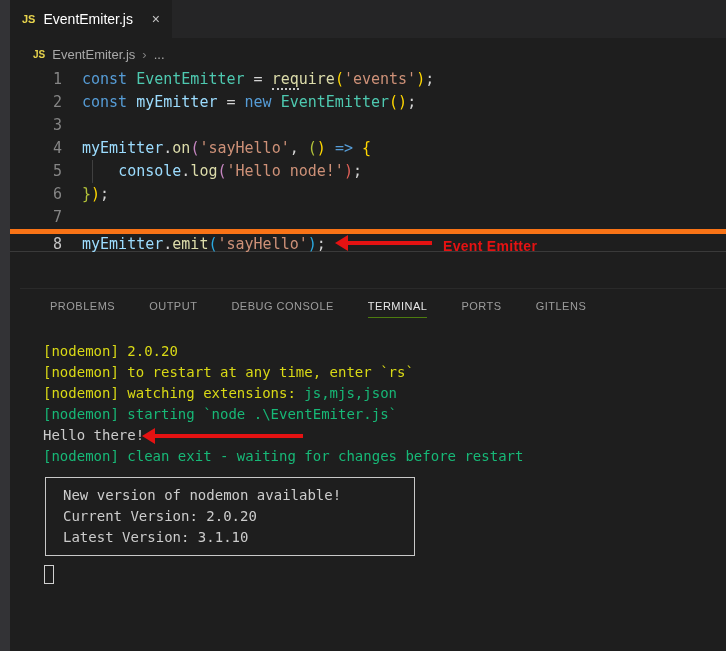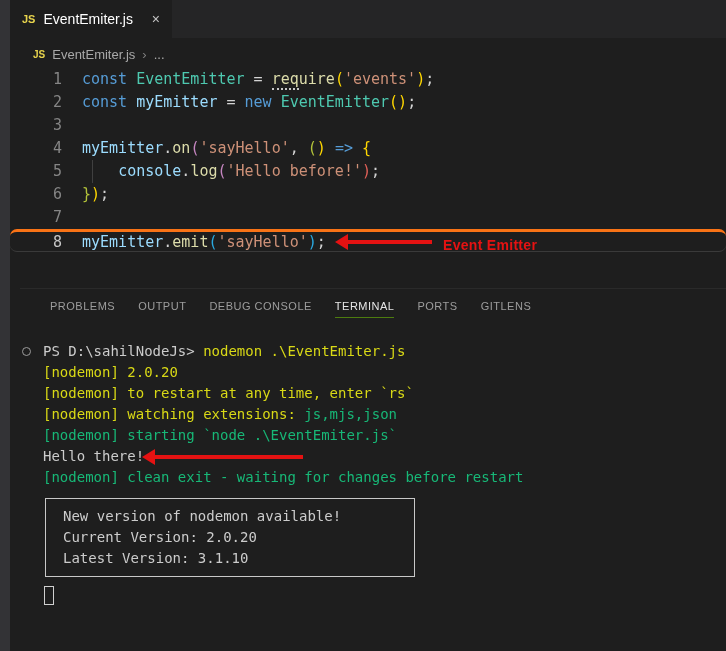--- a/index.html
+++ b/index.html
@@ -19,21 +19,21 @@
   
   .breadcrumb { height:24px; margin-top:4px; display:flex; align-items:center; gap:7px; padding-left:23px;
                 color:#a9a9a9; font-family:"Liberation Sans",sans-serif; font-size:13px; }
   .breadcrumb .js-badge { font-size:10px; }
   .crumb { cursor:pointer; }
   .crumb-sep { color:#808080; }
 
   
   .editor { margin-top:2px; font-family:"DejaVu Sans Mono","Liberation Mono",monospace; font-size:15px; }
   .code-row { position:relative; height:23px; line-height:23px; white-space:pre; }
-  .code-row.active { border-top:3px solid #f97316; border-bottom:1px solid #3a3a3a; line-height:21px;border-radius:7px; }
+  .code-row.active { border-top:5px solid #f97316; border-bottom:1px solid #3a3a3a; line-height:21px; }
   .gutter { display:inline-block; width:52px; text-align:right; color:#858585; }
   .code-row.active .gutter { color:#c6c6c6; }
   .code { margin-left:20px; }
   .indent-guide { position:absolute; left:82px; top:0; bottom:0; width:1px; background:#404040; }
 
   .c-kw  { color:#569cd6; }
   .c-cls { color:#4ec9b0; }
   .c-var { color:#9cdcfe; }
   .c-fn  { color:#dcdcaa; }
   .c-req { color:#dcdcaa; border-bottom:2px dotted #c8c8c8; }
@@ -47,21 +47,21 @@
 
   
   .arrow { position:absolute; top:50%; transform:translateY(-50%); height:4px; background:#e51212; }
   .arrow::before { content:""; position:absolute; left:-13px; top:50%; transform:translateY(-50%);
                    border:8px solid transparent; border-left:0; border-right:13px solid #e51212; }
   .arrow-label { position:absolute; top:8px; bottom:0; display:flex; align-items:center; color:#e51212;
                  font-family:"Liberation Sans",sans-serif; font-weight:bold; font-size:14px; letter-spacing:0.3px; }
 
   
   .panel { position:absolute; top:288px; left:10px; right:0; bottom:0; border-top:1px solid #2a2a2a; }
-  .panel-tabs { display:flex; gap:23px; padding:11px 0 0 30px; font-family:"Liberation Sans",sans-serif;
+  .panel-tabs { display:flex; gap:34px; padding:11px 0 0 30px; font-family:"Liberation Sans",sans-serif;
                 font-size:11px; letter-spacing:0.5px; color:#9d9d9d; }
   .panel-tab { cursor:pointer; padding-bottom:5px; }
   .panel-tab.active { color:#e7e7e7; border-bottom:1px solid #4d7c0f; }
 
   .terminal { margin-top:23px; padding-left:23px; font-family:"DejaVu Sans Mono","Liberation Mono",monospace;
               font-size:14px; }
   .term-row { position:relative; line-height:21px; white-space:pre; }
   .t-fg { color:#cccccc; }
   .t-y  { color:#d9d916; }
   .t-g  { color:#17b877; }
@@ -95,40 +95,39 @@
     <span class="crumb-sep">›</span>
     <span class="crumb">...</span>
   </div>
 
   <div class="editor">
     <div>
         <div class="code-row"><span class="gutter">1</span><span class="code"><span class="c-kw">const </span><span class="c-cls">EventEmitter</span><span class="c-fg"> = </span><span class="c-req">req</span><span class="c-fn">uire</span><span class="c-b1">(</span><span class="c-str">'events'</span><span class="c-b1">)</span><span class="c-fg">;</span></span></div>
         <div class="code-row"><span class="gutter">2</span><span class="code"><span class="c-kw">const </span><span class="c-var">myEmitter</span><span class="c-fg"> = </span><span class="c-kw">new </span><span class="c-cls">EventEmitter</span><span class="c-b1">(</span><span class="c-b1">)</span><span class="c-fg">;</span></span></div>
         <div class="code-row"><span class="gutter">3</span><span class="code"></span></div>
         <div class="code-row"><span class="gutter">4</span><span class="code"><span class="c-var">myEmitter</span><span class="c-fg">.</span><span class="c-fn">on</span><span class="c-b2">(</span><span class="c-str">'sayHello'</span><span class="c-fg">, </span><span class="c-grnb">(</span><span class="c-b1">)</span><span class="c-fg"> </span><span class="c-kw">=&gt;</span><span class="c-fg"> </span><span class="c-b1">{</span></span></div>
-        <div class="code-row"><span class="gutter">5</span><span class="code"><span class="c-fg">    </span><span class="c-var">console</span><span class="c-fg">.</span><span class="c-fn">log</span><span class="c-b2">(</span><span class="c-str">'Hello before!'</span><span class="c-red">)</span><span class="c-fg">;</span></span><span class="indent-guide"></span></div>
+        <div class="code-row"><span class="gutter">5</span><span class="code"><span class="c-fg">    </span><span class="c-var">console</span><span class="c-fg">.</span><span class="c-fn">log</span><span class="c-b2">(</span><span class="c-str">'Hello node!'</span><span class="c-red">)</span><span class="c-fg">;</span></span><span class="indent-guide"></span></div>
         <div class="code-row"><span class="gutter">6</span><span class="code"><span class="c-grnb">}</span><span class="c-b1">)</span><span class="c-fg">;</span></span></div>
         <div class="code-row"><span class="gutter">7</span><span class="code"></span></div>
         <div class="code-row active"><span class="gutter">8</span><span class="code"><span class="c-var">myEmitter</span><span class="c-fg">.</span><span class="c-fn">emit</span><span class="c-b3">(</span><span class="c-str">'sayHello'</span><span class="c-b3">)</span><span class="c-fg">;</span></span><span class="arrow" style="left: 338px; width: 84px;"></span><span class="arrow-label" style="left: 433px;">Event Emitter</span></div>
       </div>
   </div>
 
   <div class="panel">
     <div class="panel-tabs">
       <span class="panel-tab">PROBLEMS</span>
       <span class="panel-tab">OUTPUT</span>
       <span class="panel-tab">DEBUG CONSOLE</span>
       <span class="panel-tab active">TERMINAL</span>
       <span class="panel-tab">PORTS</span>
       <span class="panel-tab">GITLENS</span>
     </div>
 
     <div class="terminal">
       <div>
-          <div class="term-row"><span class="cmd-circle"></span><span class="t-fg">PS D:\sahilNodeJs&gt; </span><span class="t-y">nodemon .\EventEmiter.js</span></div>
           <div class="term-row"><span class="t-y">[nodemon] 2.0.20</span></div>
           <div class="term-row"><span class="t-y">[nodemon] to restart at any time, enter `rs`</span></div>
           <div class="term-row"><span class="t-y">[nodemon] watching extensions: </span><span class="t-g">js,mjs,json</span></div>
           <div class="term-row"><span class="t-g">[nodemon] starting `node .\EventEmiter.js`</span></div>
           <div class="term-row"><span class="t-fg">Hello there!</span><span class="arrow" style="left: 112px; width: 148px;"></span></div>
           <div class="term-row"><span class="t-g">[nodemon] clean exit - waiting for changes before restart</span></div>
         </div>
 
       <div class="notice-box">
         <div class="notice-line">New version of nodemon available!</div>

